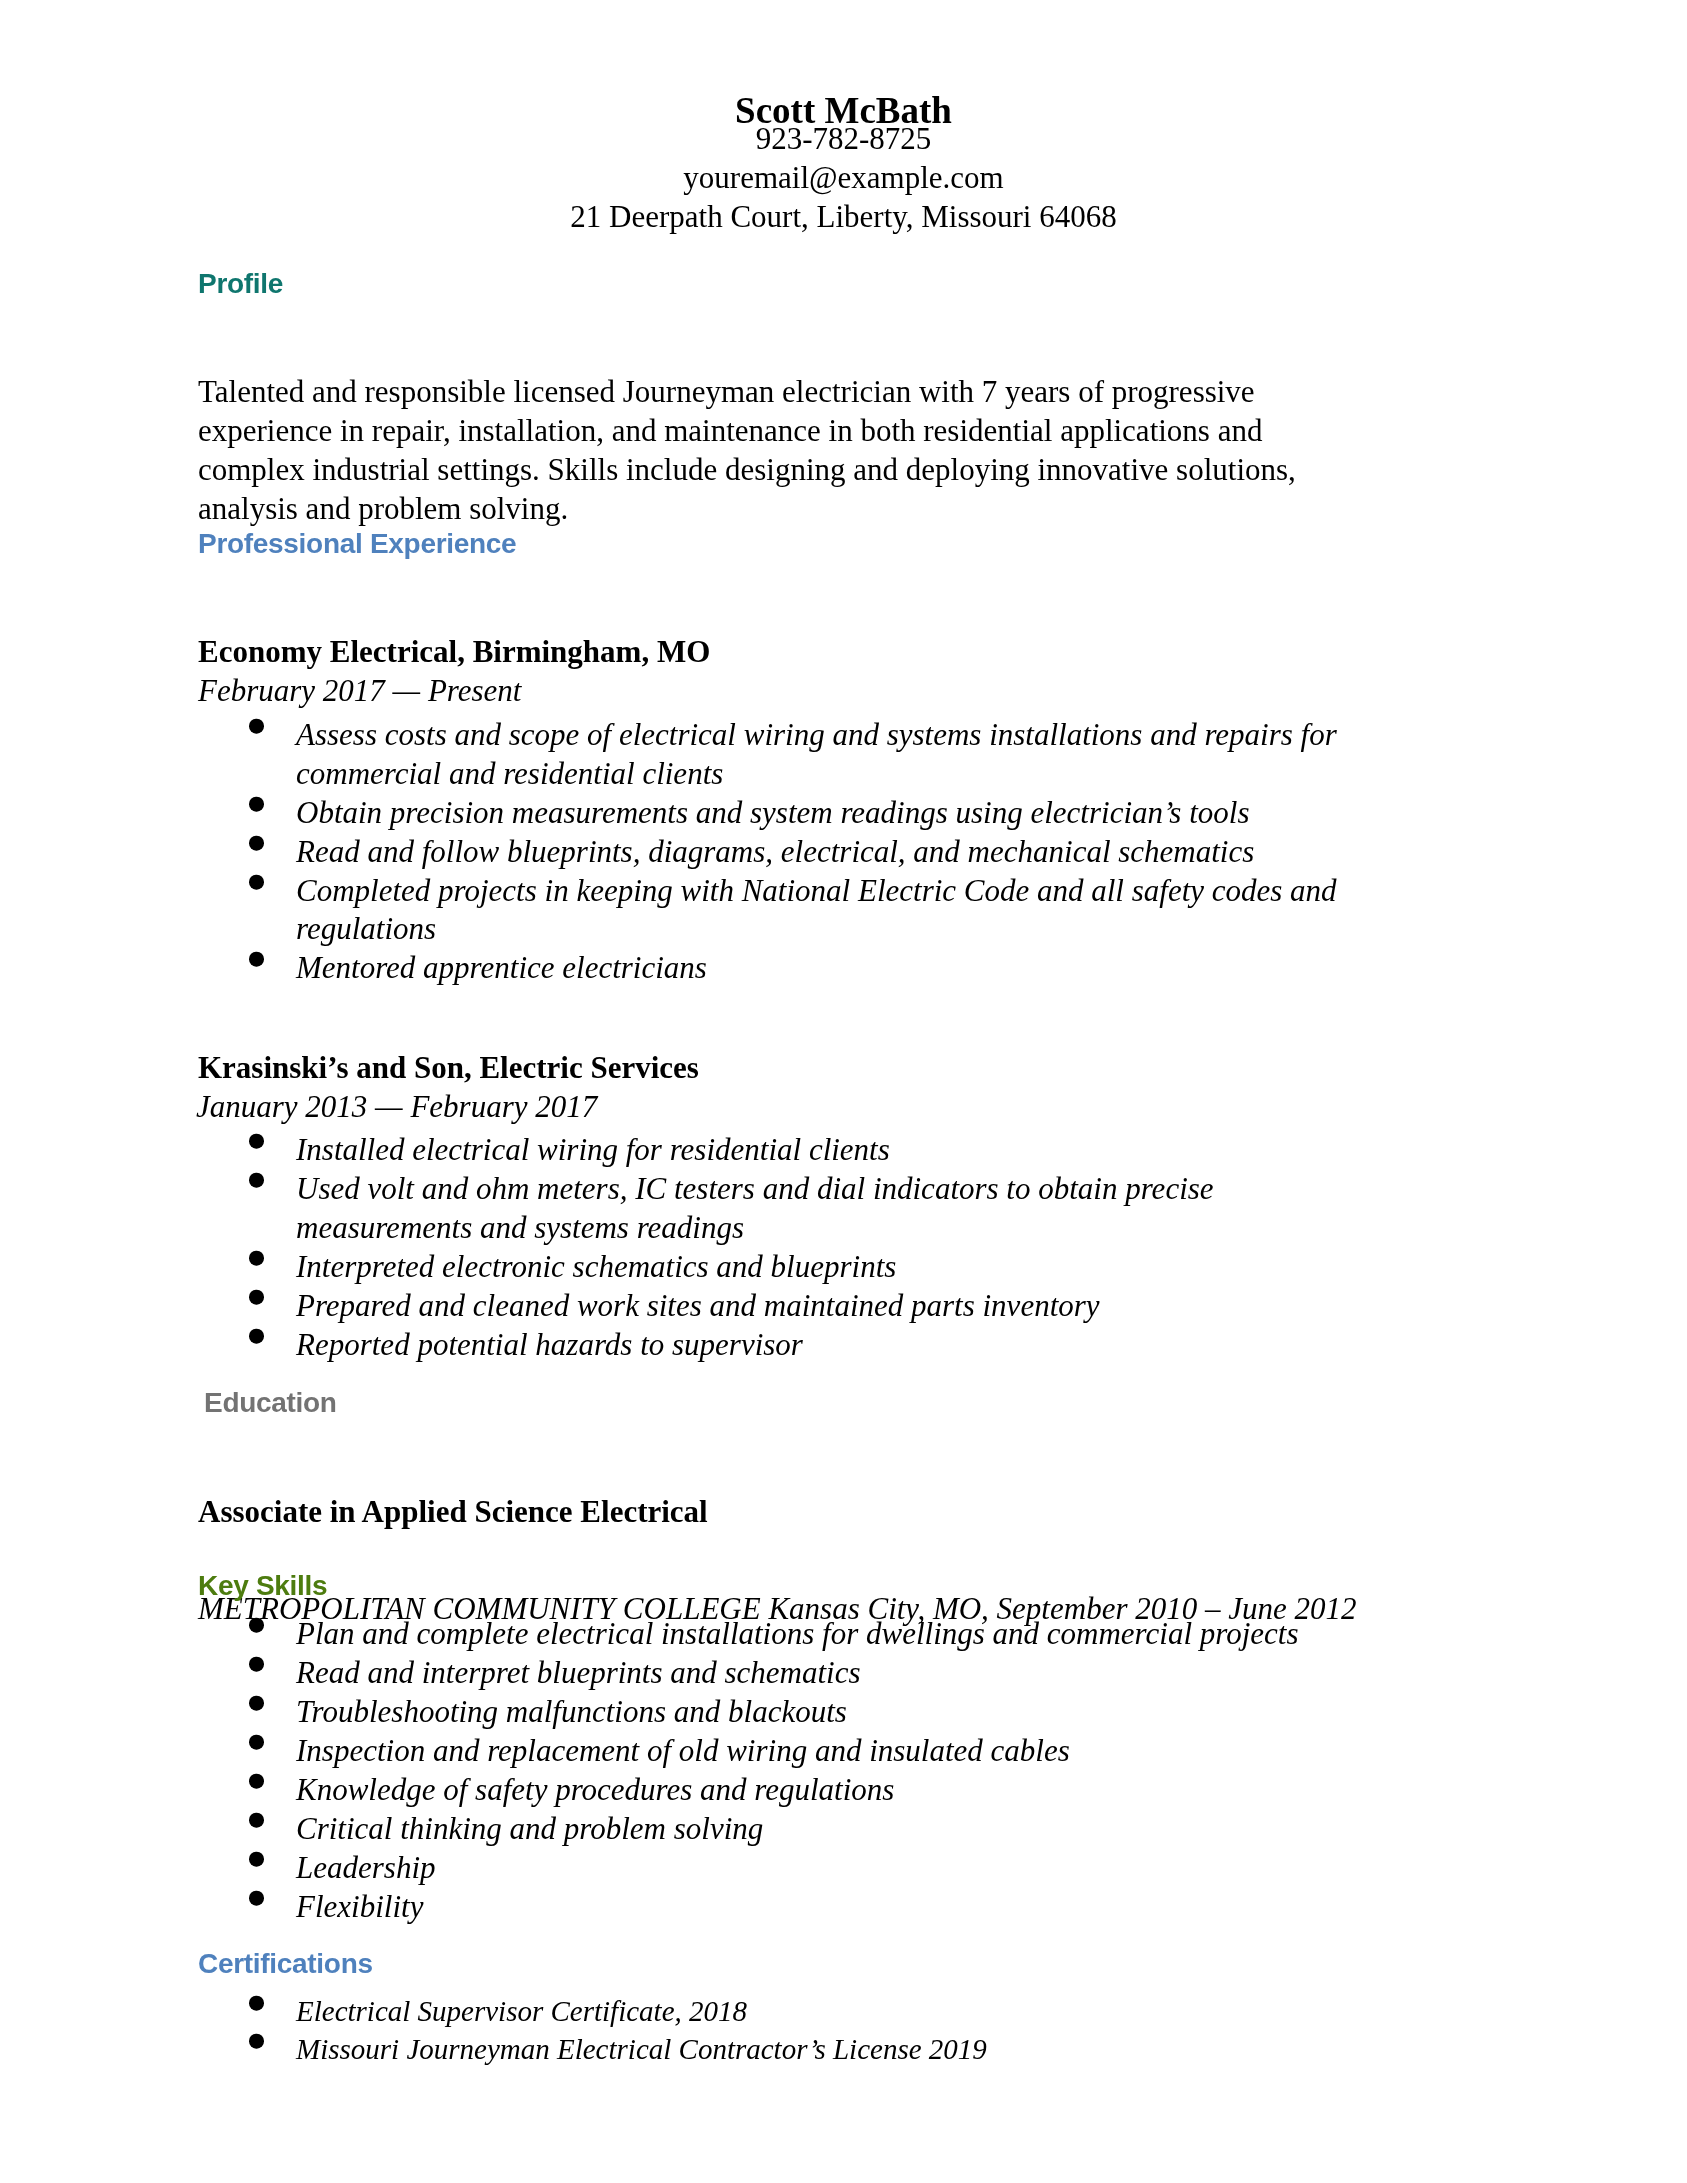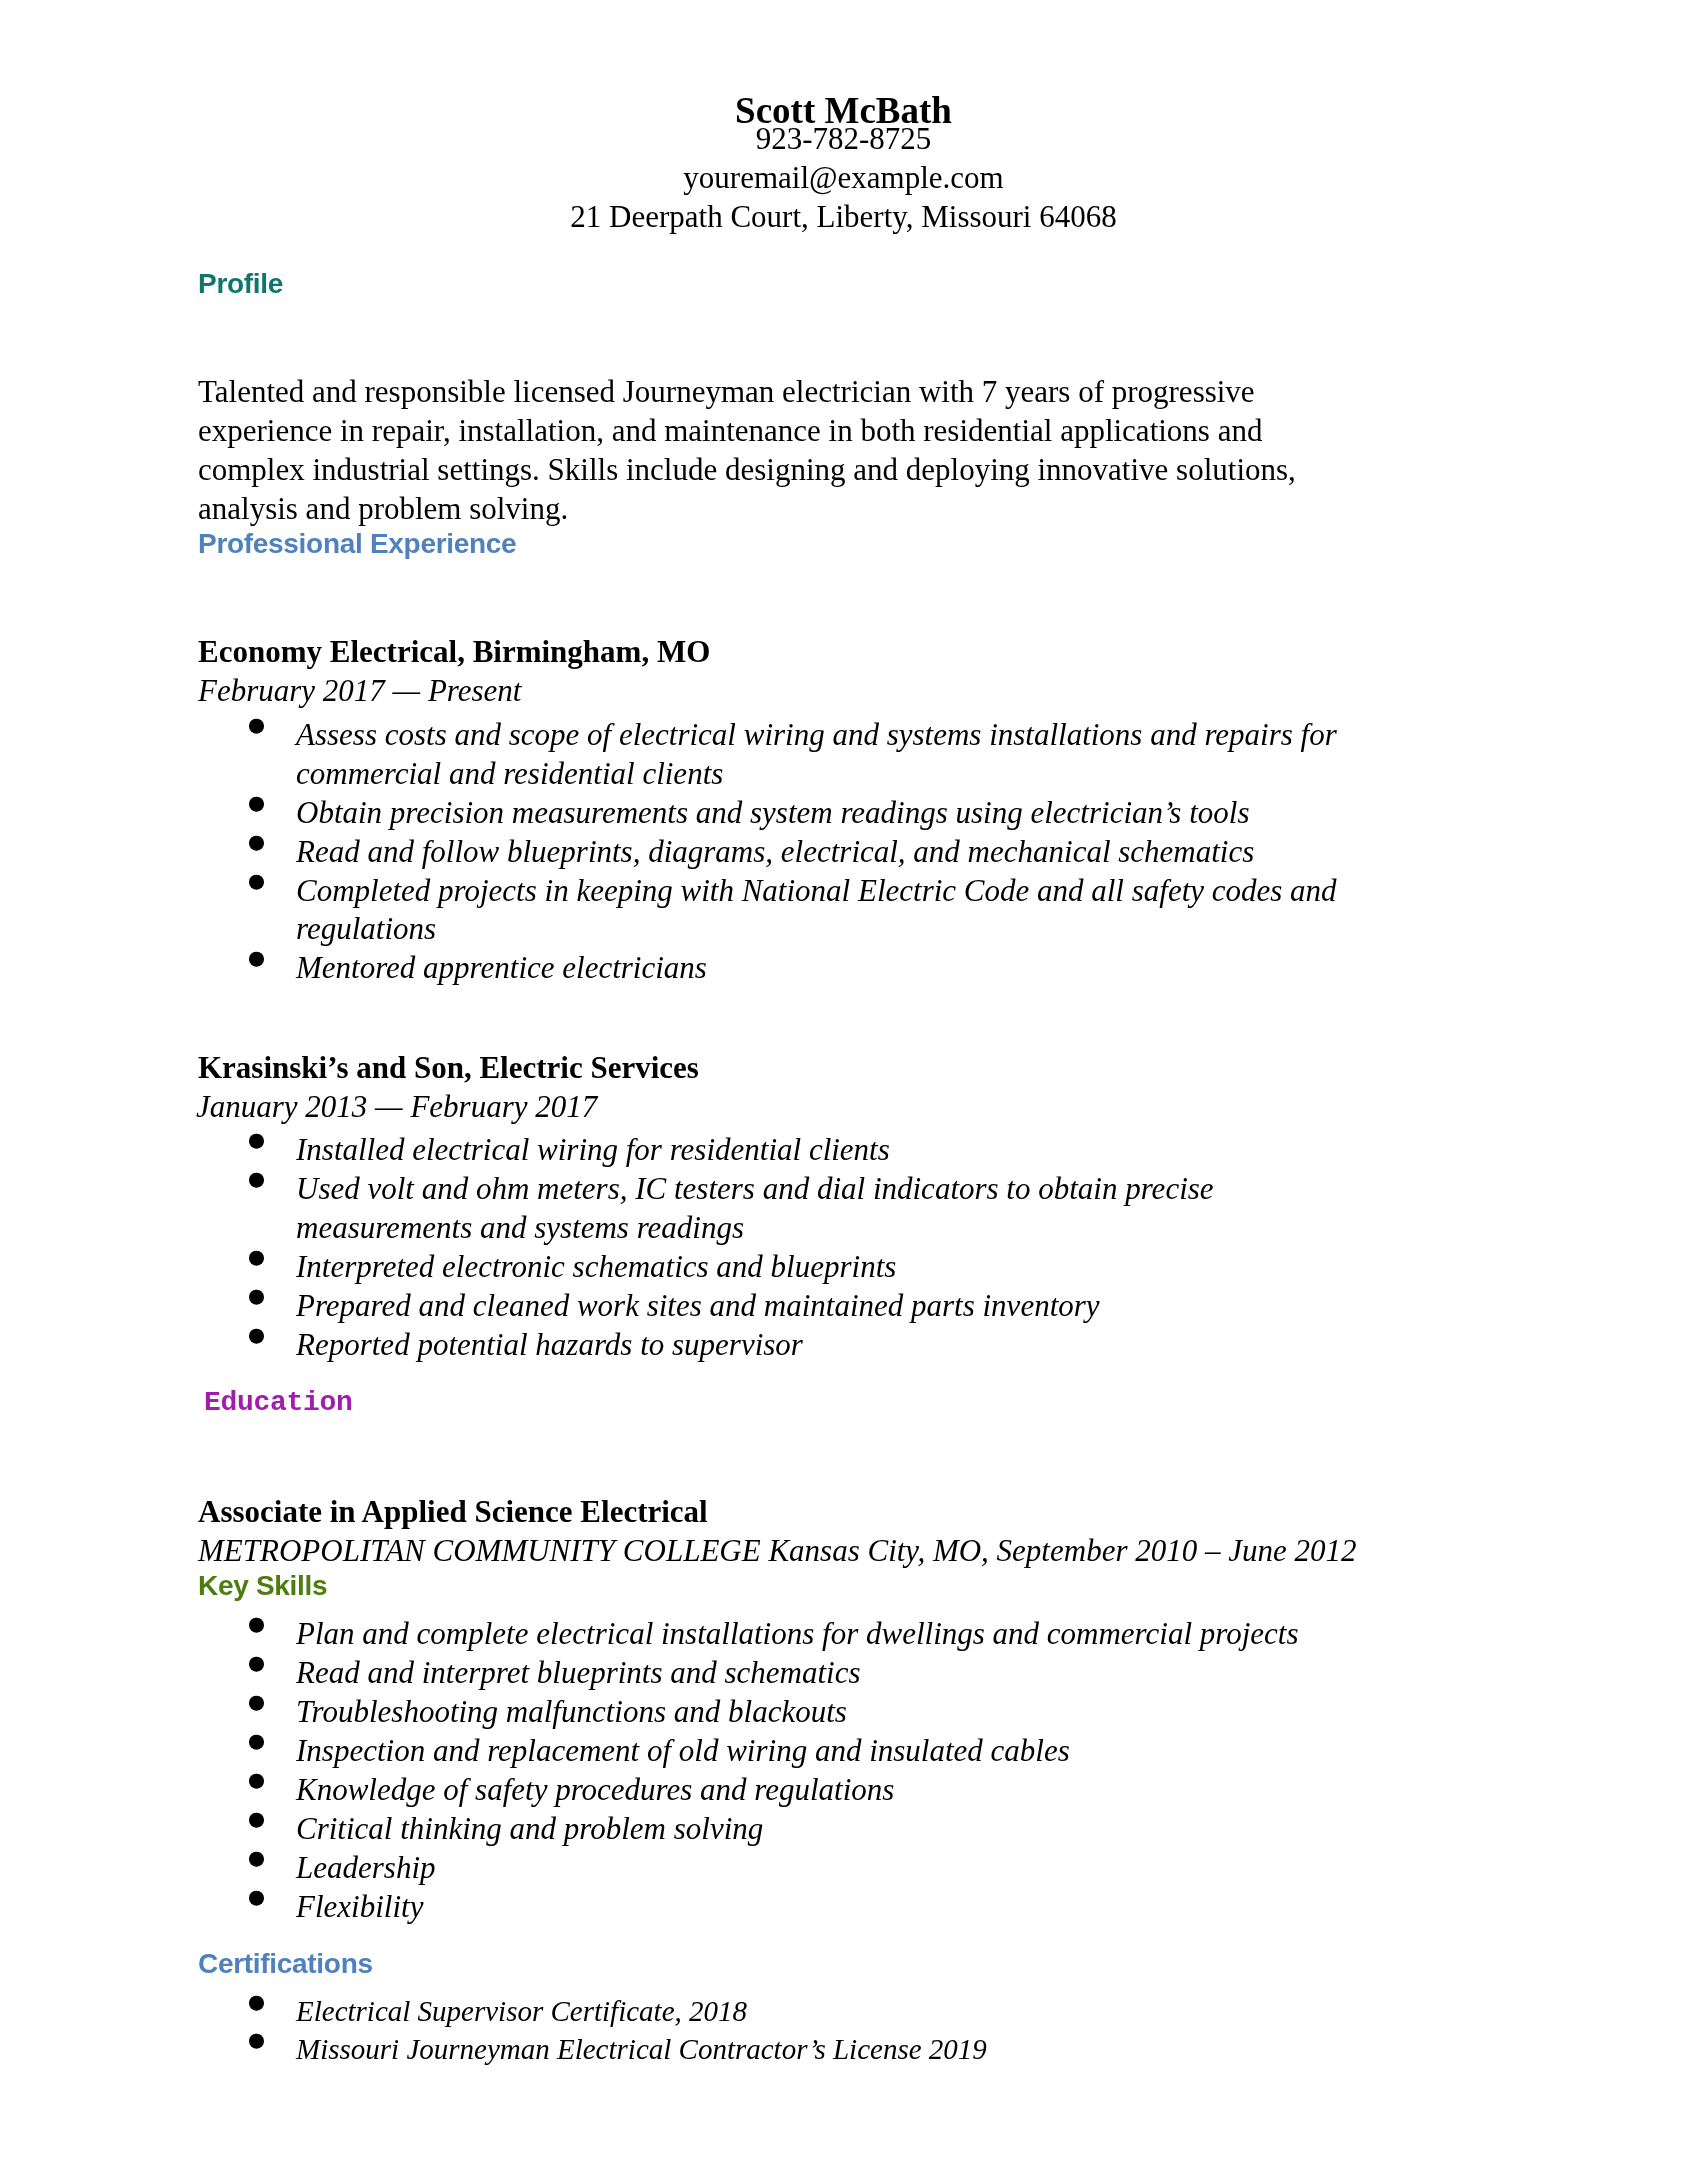--- a/index.html
+++ b/index.html
@@ -84,23 +84,23 @@
 </div>
 <div class="bullet-row serif" style="top:1297px">
   <span class="bullet"></span>
   <span class="btext">Prepared and cleaned work sites and maintained parts inventory</span>
 </div>
 <div class="bullet-row serif" style="top:1336px">
   <span class="bullet"></span>
   <span class="btext">Reported potential hazards to supervisor</span>
 </div>
 
-<div class="abs heading" style="top: 1403px; left: 204px; color: #a21caf; font-family: Liberation Mono, monospace;">Education</div>
+<div class="abs heading" style="top: 1403px; left: 204px; color: #737373;">Education</div>
 <div class="abs serif body bold" style="top:1475px">Associate in Applied Science Electrical</div>
-<div class="abs serif body italic" style="top:1514px">METROPOLITAN COMMUNITY COLLEGE Kansas City, MO, September 2010 – June 2012</div>
+<div class="abs serif body italic" style="top:1572px">METROPOLITAN COMMUNITY COLLEGE Kansas City, MO, September 2010 – June 2012</div>
 
 <div class="abs heading" style="top: 1586px; color: #4d7c0f;">Key Skills</div>
 <div class="bullet-row serif" style="top:1625px">
   <span class="bullet"></span>
   <span class="btext">Plan and complete electrical installations for dwellings and commercial projects</span>
 </div>
 <div class="bullet-row serif" style="top:1664px">
   <span class="bullet"></span>
   <span class="btext">Read and interpret blueprints and schematics</span>
 </div>

